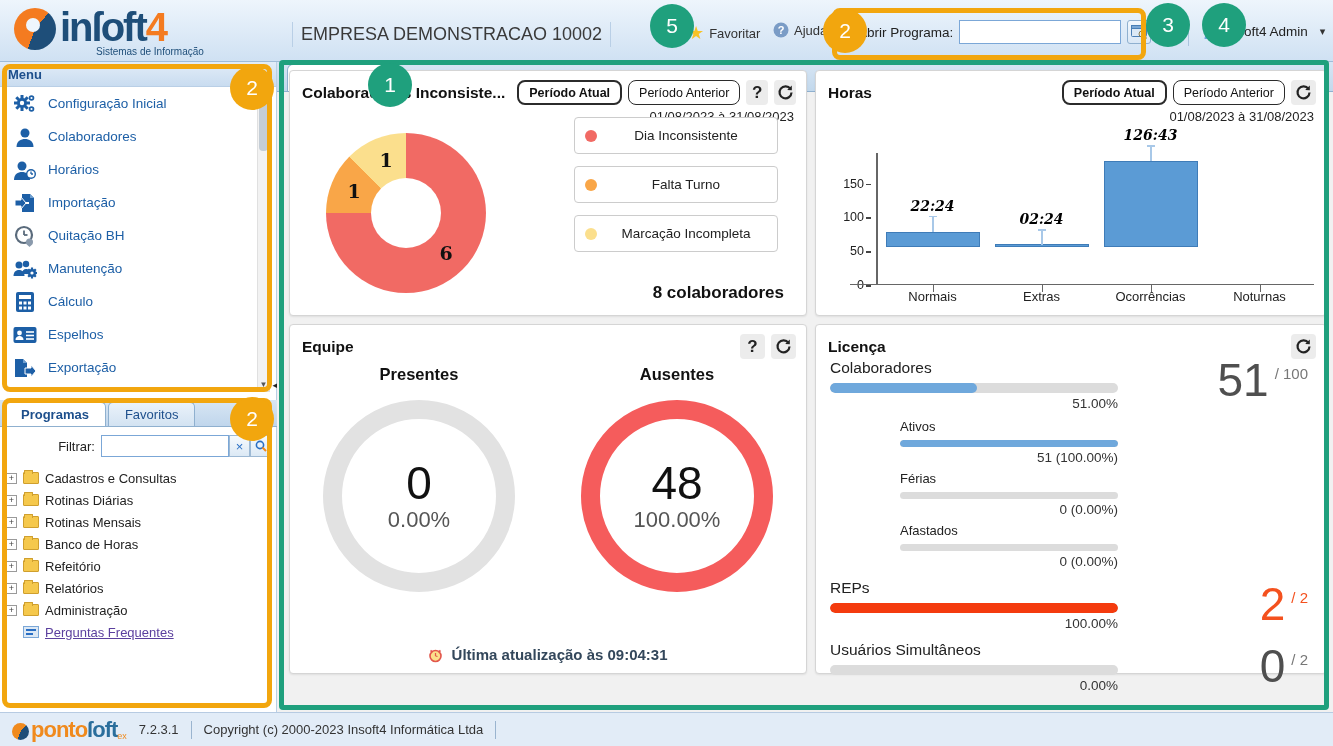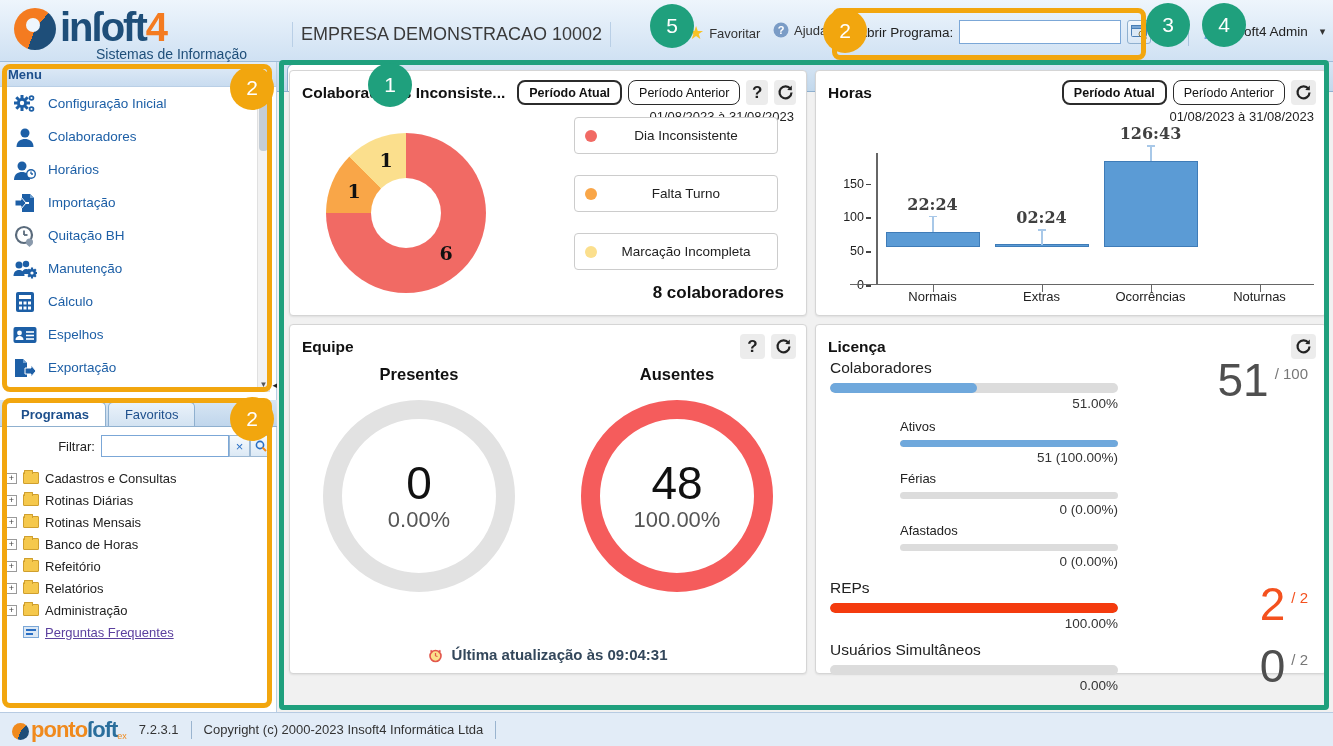--- a/index.html
+++ b/index.html
@@ -9,21 +9,21 @@
   
   .header { position:absolute; left:0; top:0; width:1333px; height:62px;
     background:linear-gradient(#eef5fc,#cfe1f3); border-bottom:1px solid #9fbcd8;padding-left:20px; }
   .logo { position:absolute; left:14px; top:6px; display:flex; align-items:flex-start; }
   .logo-mark { width:42px; height:42px; border-radius:50%;
     background:conic-gradient(from 200deg,#f47b20 0 200deg,#1e4e79 200deg 360deg);
     position:relative; margin-right:4px; margin-top:2px; }
   .logo-mark:after { content:""; position:absolute; left:12px; top:10px; width:14px; height:14px; border-radius:50%; background:#eef5fc; }
   .logo-text { font-size:40px; font-weight:bold; color:#1e4e79; letter-spacing:-2px; line-height:42px; }
   .logo-4 { color:#f47b20; }
-  .logo-sub { position:absolute; left:96px; top:46px; font-size:14px; color:#1e4e79; }
+  .logo-sub { position:absolute; left:96px; top:46px; font-size:10px; color:#1e4e79; }
   .company { position:absolute; left:292px; top:22px; font-size:18px; color:#3a3a3a;
     padding:2px 8px; border-left:1px solid #b9cfe6; border-right:1px solid #b9cfe6; }
   .tb-item { position:absolute; top:22px; display:flex; align-items:center; gap:5px; font-size:13px; color:#333; cursor:pointer; }
   .tb-fav { left:688px; }
   .tb-help { left:773px; }
   .abrir-group { position:absolute; left:858px; top:20px; display:flex; align-items:center; gap:6px; }
   .abrir-label { font-size:13.5px; color:#222; }
   .abrir-input { width:162px; height:24px; border:1px solid #7ba7d7; background:#fff; padding:0 4px; font-size:13px; }
   .abrir-btn { width:24px; height:24px; border:1px solid #8fb0cf; border-radius:3px;
     background:linear-gradient(#f3f8fd,#d9e7f5); display:flex; align-items:center; justify-content:center; cursor:pointer; }
@@ -87,40 +87,40 @@
   .sq-btn { width:25px; height:25px; border-radius:4px; background:#ececec; display:flex; align-items:center; justify-content:center;
     font-size:17px; font-weight:bold; color:#222; cursor:pointer; }
   .date-line { text-align:right; font-size:13px; color:#222; padding:4px 12px 0 0; }
 
   
   .donut-wrap { position:absolute; left:36px; top:62px; width:160px; height:160px; }
   .donut { width:160px; height:160px; border-radius:50%; position:relative; }
   .donut:after { content:""; position:absolute; left:45px; top:45px; width:70px; height:70px; border-radius:50%; background:#fff; }
   .donut-lbl { position:absolute; font-family:"DejaVu Serif", serif; font-weight:bold; font-size:19px; color:#111; transform:translate(-50%,-50%); z-index:2; }
   .legend { position:absolute; right:28px; top:46px; width:204px; }
-  .legend-item { border:1px solid #ccc; border-radius:4px; background:#fff; height:37px; display:flex; align-items:center; padding:0 10px; margin-bottom:21px; }
+  .legend-item { border:1px solid #ccc; border-radius:4px; background:#fff; height:37px; display:flex; align-items:center; padding:0 10px; margin-bottom:12px; }
   .legend-dot { width:12px; height:12px; border-radius:50%; margin-right:8px; flex:0 0 12px; }
   .legend-item .lbl { flex:1; text-align:center; font-size:13.5px; color:#222; }
   .total-lbl { position:absolute; right:22px; bottom:12px; font-size:17px; font-weight:bold; color:#111; }
 
   
   .chart { position:absolute; left:14px; right:8px; top:78px; bottom:6px; }
   .yaxis { position:absolute; left:0; top:0; bottom:24px; width:42px; }
   .ytick { position:absolute; right:8px; font-size:12.5px; color:#222; transform:translateY(50%); }
   .ytick:after { content:""; position:absolute; right:-7px; top:50%; width:5px; height:1.5px; background:#444; }
   .axis-v { position:absolute; left:46px; top:4px; bottom:24px; width:1.5px; background:#666; }
   .axis-h { position:absolute; left:20px; right:4px; bottom:24px; height:1.5px; background:#666; }
   .bars-row { position:absolute; left:48px; right:4px; top:0; bottom:24px; display:flex; }
   .bar-col { flex:1; position:relative; }
   .bar-col .xtick { position:absolute; left:50%; bottom:-7px; width:1.5px; height:7px; background:#666; }
   .hbar { position:absolute; left:50%; transform:translateX(-50%); width:94px; bottom:38px;
     background:#5b9bd5; border:1.5px solid #3f7cb8; }
   .errbar { position:absolute; left:50%; transform:translateX(-50%); width:2px; height:16px; background:#a8c8e8; }
   .errbar:before { content:""; position:absolute; left:-3px; top:0; width:8px; height:1.5px; background:#a8c8e8; }
-  .bar-val { position:absolute; left:50%; transform:translateX(-50%); font-family:"DejaVu Serif", serif; font-weight:bold; font-size:16px; color:#404040; white-space:nowrap; }
+  .bar-val { position:absolute; left:50%; transform:translateX(-50%); font-family:"DejaVu Serif", serif; font-weight:bold; font-size:14px; color:#000000; white-space:nowrap;font-style:italic; }
   .cats-row { position:absolute; left:48px; right:4px; bottom:0; height:20px; display:flex; }
   .cats-row div { flex:1; text-align:center; font-size:13px; color:#222; }
 
   
   .eq-col { position:absolute; top:40px; width:50%; text-align:center; }
   .eq-col.left { left:0; } .eq-col.right { left:50%; }
   .eq-title { font-size:16.5px; font-weight:bold; color:#111; }
   .ring { width:192px; height:192px; border-radius:50%; margin:16px auto 0; display:flex; flex-direction:column; align-items:center; justify-content:center; }
   .ring.gray { border:19px solid #e2e2e2; }
   .ring.red { border:19px solid #f55c5c; }

